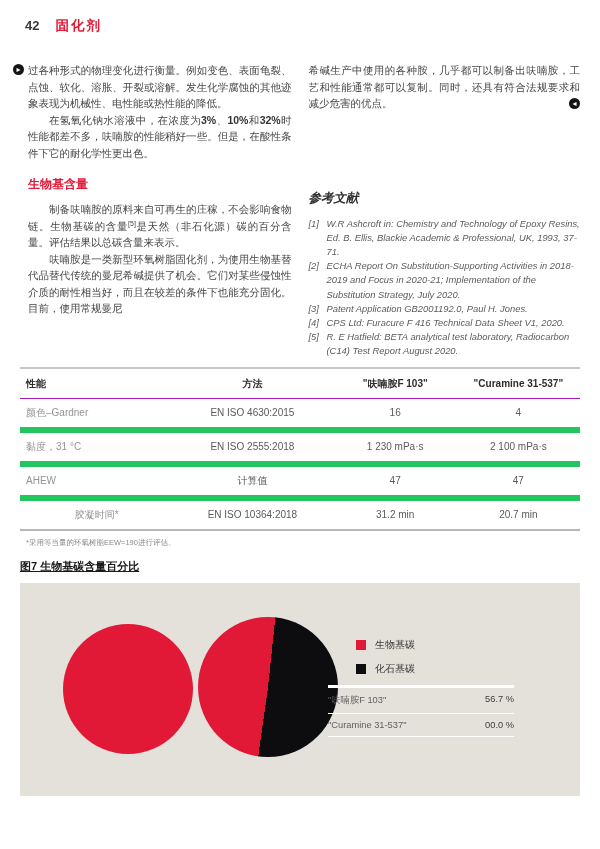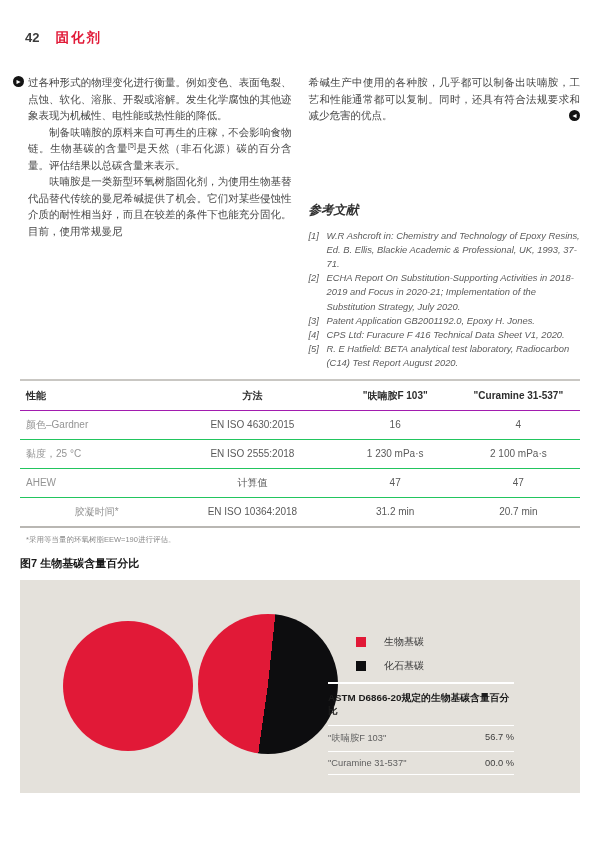--- a/index.html
+++ b/index.html
@@ -1,21 +1,21 @@
 <!DOCTYPE html>
 <html><head>
 <meta charset="utf-8">
 <style>
   html,body{margin:0;padding:0;}
   body{
     width:600px;height:849px;background:#ffffff;overflow:hidden;
     font-family:"Liberation Sans","DejaVu Sans",sans-serif;
     -webkit-font-smoothing:antialiased;
   }
-  .page{position:relative;width:600px;height:849px;padding:12px 20px;box-sizing:border-box;}
+  .page{position:relative;width:600px;height:849px;padding:0 20px;box-sizing:border-box;}
 
   
   .hdr{display:flex;align-items:baseline;gap:16px;padding-top:17px;padding-left:5px;}
   .hdr .pageno{font-size:13px;font-weight:bold;color:#3a3a3a;}
   .hdr .kicker{font-size:13.5px;font-weight:bold;color:#e11937;letter-spacing:2px;}
 
   
   .columns{display:flex;gap:17px;margin-top:27px;}
   .col{width:calc(50% - 8.5px);box-sizing:border-box;}
   .col-left{padding-left:8px;}
@@ -35,58 +35,60 @@
   .ref-item{display:flex;font-size:9.4px;line-height:14.2px;color:#5c5c5c;}
   .ref-item .num{width:18px;flex:0 0 18px;}
   .ref-item .txt{flex:1;}
 
   
   .fig-title{margin:11px 0 0 0;font-size:11px;font-weight:bold;color:#1a1a1a;}
 
   
   table.t5{width:100%;border-collapse:collapse;margin-top:8px;border-top:2px solid #c9c7c3;}
   .t5 th{padding:8px 4px 7px;font-size:10px;font-weight:bold;color:#2d2d2d;border-bottom:1px solid #a21caf;}
-  .t5 td{padding:7px 4px;font-size:10px;color:#5a5a5a;border-bottom:1px solid #22c55e;}
+  .t5 td{padding:7px 4px;font-size:10px;color:#5a5a5a;border-bottom:6px solid #22c55e;}
   .t5 tr:last-child td{border-bottom:2px solid #b9b7b3;text-align:center;}
   .t5 th:first-child,.t5 td:first-child{text-align:left;width:27%;padding-left:6px;}
   .t5 td:first-child{color:#949494;}
   .t5 th:nth-child(2),.t5 td:nth-child(2){width:29%;text-align:center;}
   .t5 th:nth-child(3),.t5 td:nth-child(3){width:22%;text-align:center;}
   .t5 th:nth-child(4),.t5 td:nth-child(4){width:22%;text-align:center;}
   .footnote{margin:7px 0 0 6px;font-size:7.5px;color:#8a8a8a;}
 
   
-  .fig7-title{}
+  .fig7-title{text-decoration:underline;}
   .panel{position:relative;height:213px;background:#e4e1db;margin-top:9px;}
   .pie{position:absolute;border-radius:50%;}
   .pie-left{left:43px;top:41px;width:130px;height:130px;}
   .pie-right{left:178px;top:34px;width:140px;height:140px;}
   .legend{position:absolute;left:336px;top:55px;}
-  .legend-item{display:flex;align-items:center;gap:18px;margin-bottom:10px;font-size:10px;color:#3a3a3a;}
+  .legend-item{display:flex;align-items:center;gap:9px;margin-bottom:10px;font-size:10px;color:#3a3a3a;}
   .swatch{width:10px;height:10px;flex:0 0 10px;}
   .astm{position:absolute;left:308px;top:102px;width:186px;border-top:2px solid #ffffff;border-bottom:1px solid #ffffff;}
   .astm-header{padding:8px 0 7px;font-size:9.8px;font-weight:bold;color:#1c1c1c;}
   .astm-row{display:flex;justify-content:space-between;border-top:1px solid #ffffff;padding:6px 0;font-size:9.3px;color:#5f5f5f;}
   .astm-row .val{color:#3d3d3d;}
 </style>
 </head>
 <body>
 
 <div class="page">
 
   <div class="hdr">
     <span class="pageno">42</span>
     <span class="kicker">固化剂</span>
   </div>
 
   <div class="columns">
     <div class="col col-left">
       <div id="left-paras-a">
           <p class="body-p"><span class="marker marker-start">▸</span><span>过各种形式的物理变化进行衡量。例如变色、表面龟裂、点蚀、软化、溶胀、开裂或溶解。发生化学腐蚀的其他迹象表现为机械性、电性能或热性能的降低。</span></p>
+          <p class="body-p indent"><span>在氢氧化钠水溶液中，在浓度为</span><span class="b">3%</span><span>、</span><span class="b">10%</span><span>和</span><span class="b">32%</span><span>时性能都差不多，呋喃胺的性能稍好一些。但是，在酸性条件下它的耐化学性更出色。</span></p>
         </div>
+      <h3 class="section-red">生物基含量</h3>
       <div id="left-paras-b">
           <p class="body-p indent"><span>制备呋喃胺的原料来自可再生的庄稼，不会影响食物链。生物基碳的含量</span><sup>[5]</sup><span>是天然（非石化源）碳的百分含量。评估结果以总碳含量来表示。</span></p>
           <p class="body-p indent"><span>呋喃胺是一类新型环氧树脂固化剂，为使用生物基替代品替代传统的曼尼希碱提供了机会。它们对某些侵蚀性介质的耐性相当好，而且在较差的条件下也能充分固化。目前，使用常规曼尼</span></p>
         </div>
     </div>
     <div class="col col-right">
       <div id="right-paras">
           <p class="body-p"><span>希碱生产中使用的各种胺，几乎都可以制备出呋喃胺，工艺和性能通常都可以复制。同时，还具有符合法规要求和减少危害的优点。</span><span class="marker marker-end">◂</span></p>
         </div>
       <div class="refs">
@@ -95,21 +97,21 @@
             <div class="ref-item">
               <span class="num">[1]</span>
               <span class="txt">W.R Ashcroft in: Chemistry and Technology of Epoxy Resins, Ed. B. Ellis, Blackie Academic &amp; Professional, UK, 1993, 37-71.</span>
             </div>
             <div class="ref-item">
               <span class="num">[2]</span>
               <span class="txt">ECHA Report On Substitution-Supporting Activities in 2018-2019 and Focus in 2020-21; Implementation of the Substitution Strategy, July 2020.</span>
             </div>
             <div class="ref-item">
               <span class="num">[3]</span>
-              <span class="txt">Patent Application GB2001192.0, Epoxy H. Jones.</span>
+              <span class="txt">Patent Application GB2001192.0, Paul H. Jones.</span>
             </div>
             <div class="ref-item">
               <span class="num">[4]</span>
               <span class="txt">CPS Ltd: Furacure F 416 Technical Data Sheet V1, 2020.</span>
             </div>
             <div class="ref-item">
               <span class="num">[5]</span>
               <span class="txt">R. E Hatfield: BETA analytical test laboratory, Radiocarbon (C14) Test Report August 2020.</span>
             </div>
           </div>
@@ -127,21 +129,21 @@
         </tr>
       </thead>
     <tbody id="t5-body">
         <tr>
           <td>颜色–Gardner</td>
           <td>EN ISO 4630:2015</td>
           <td>16</td>
           <td>4</td>
         </tr>
         <tr>
-          <td>黏度，25 °C</td>
+          <td>黏度，31 °C</td>
           <td>EN ISO 2555:2018</td>
           <td>1 230 mPa·s</td>
           <td>2 100 mPa·s</td>
         </tr>
         <tr>
           <td>AHEW</td>
           <td>计算值</td>
           <td>47</td>
           <td>47</td>
         </tr>
@@ -163,21 +165,20 @@
         <div class="legend-item">
           <span class="swatch" style="background: rgb(225, 25, 55);"></span>
           <span>生物基碳</span>
         </div>
         <div class="legend-item">
           <span class="swatch" style="background: rgb(13, 13, 15);"></span>
           <span>化石基碳</span>
         </div>
       </div>
     <div class="astm">
-      <div class="astm-header">ASTM D6866-20规定的生物基碳含量百分比</div>
       <div id="astm-rows">
           <div class="astm-row">
             <span class="lbl">"呋喃胺F 103"</span>
             <span class="val">56.7 %</span>
           </div>
           <div class="astm-row">
             <span class="lbl">"Curamine 31-537"</span>
             <span class="val">00.0 %</span>
           </div>
         </div>

